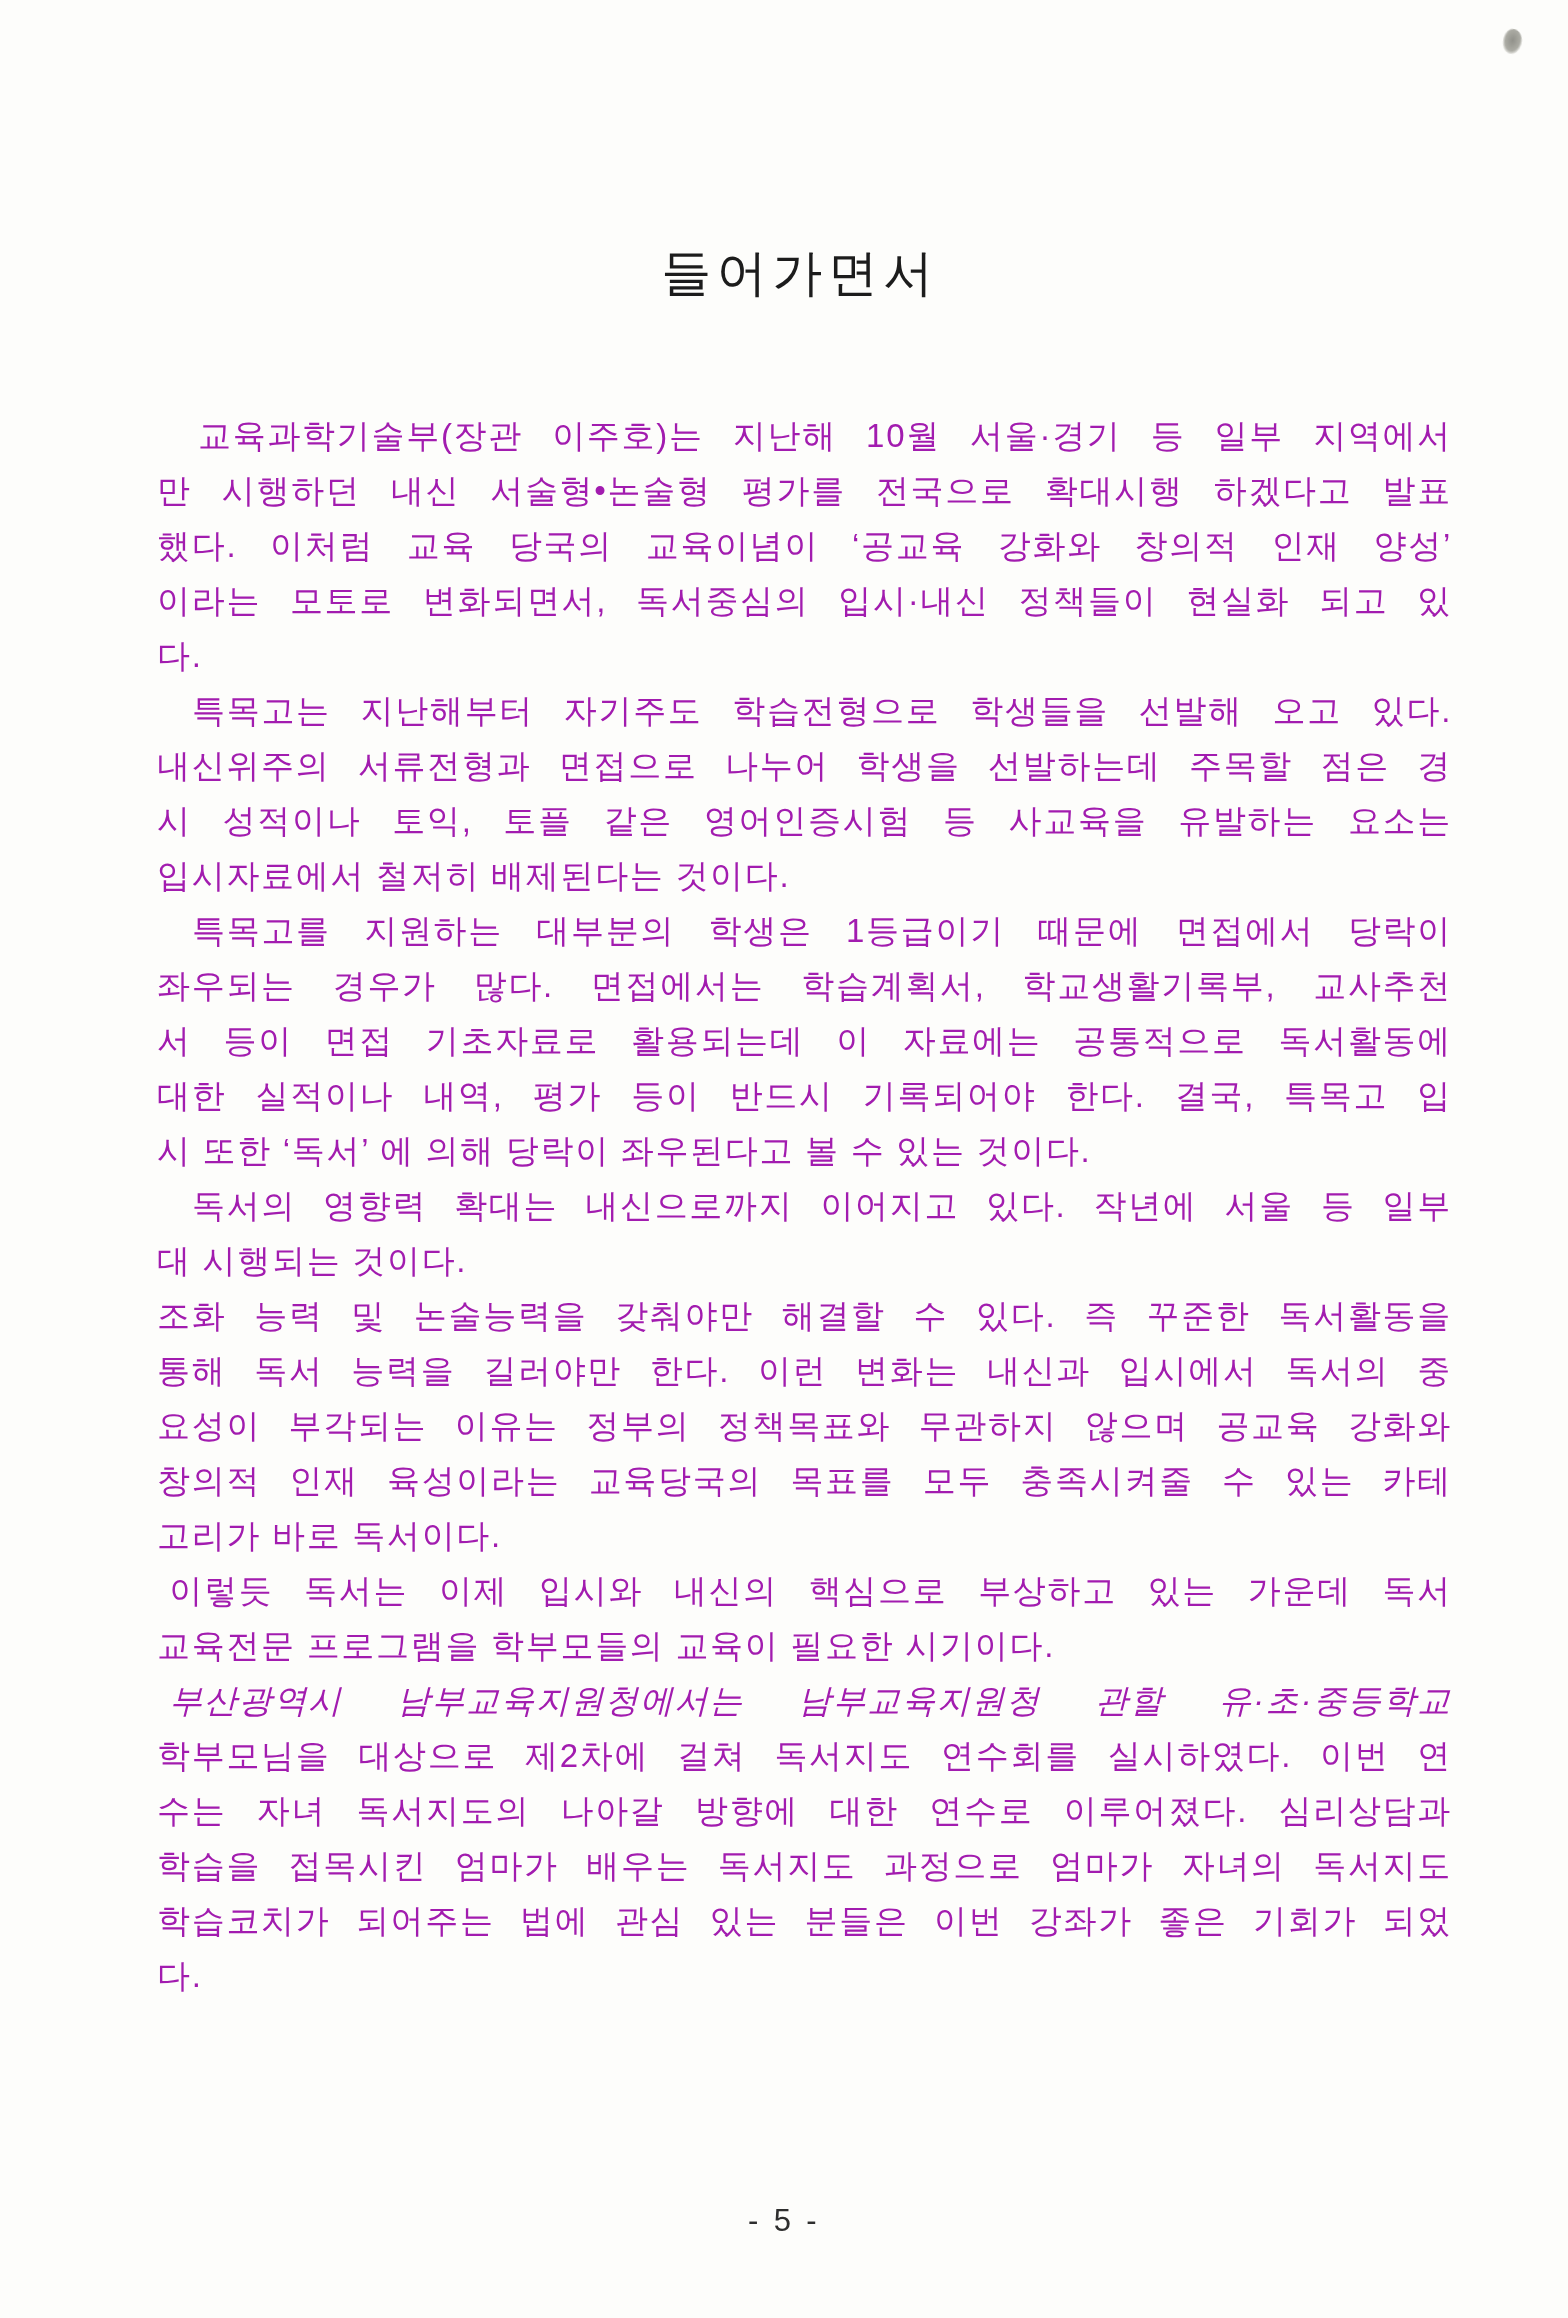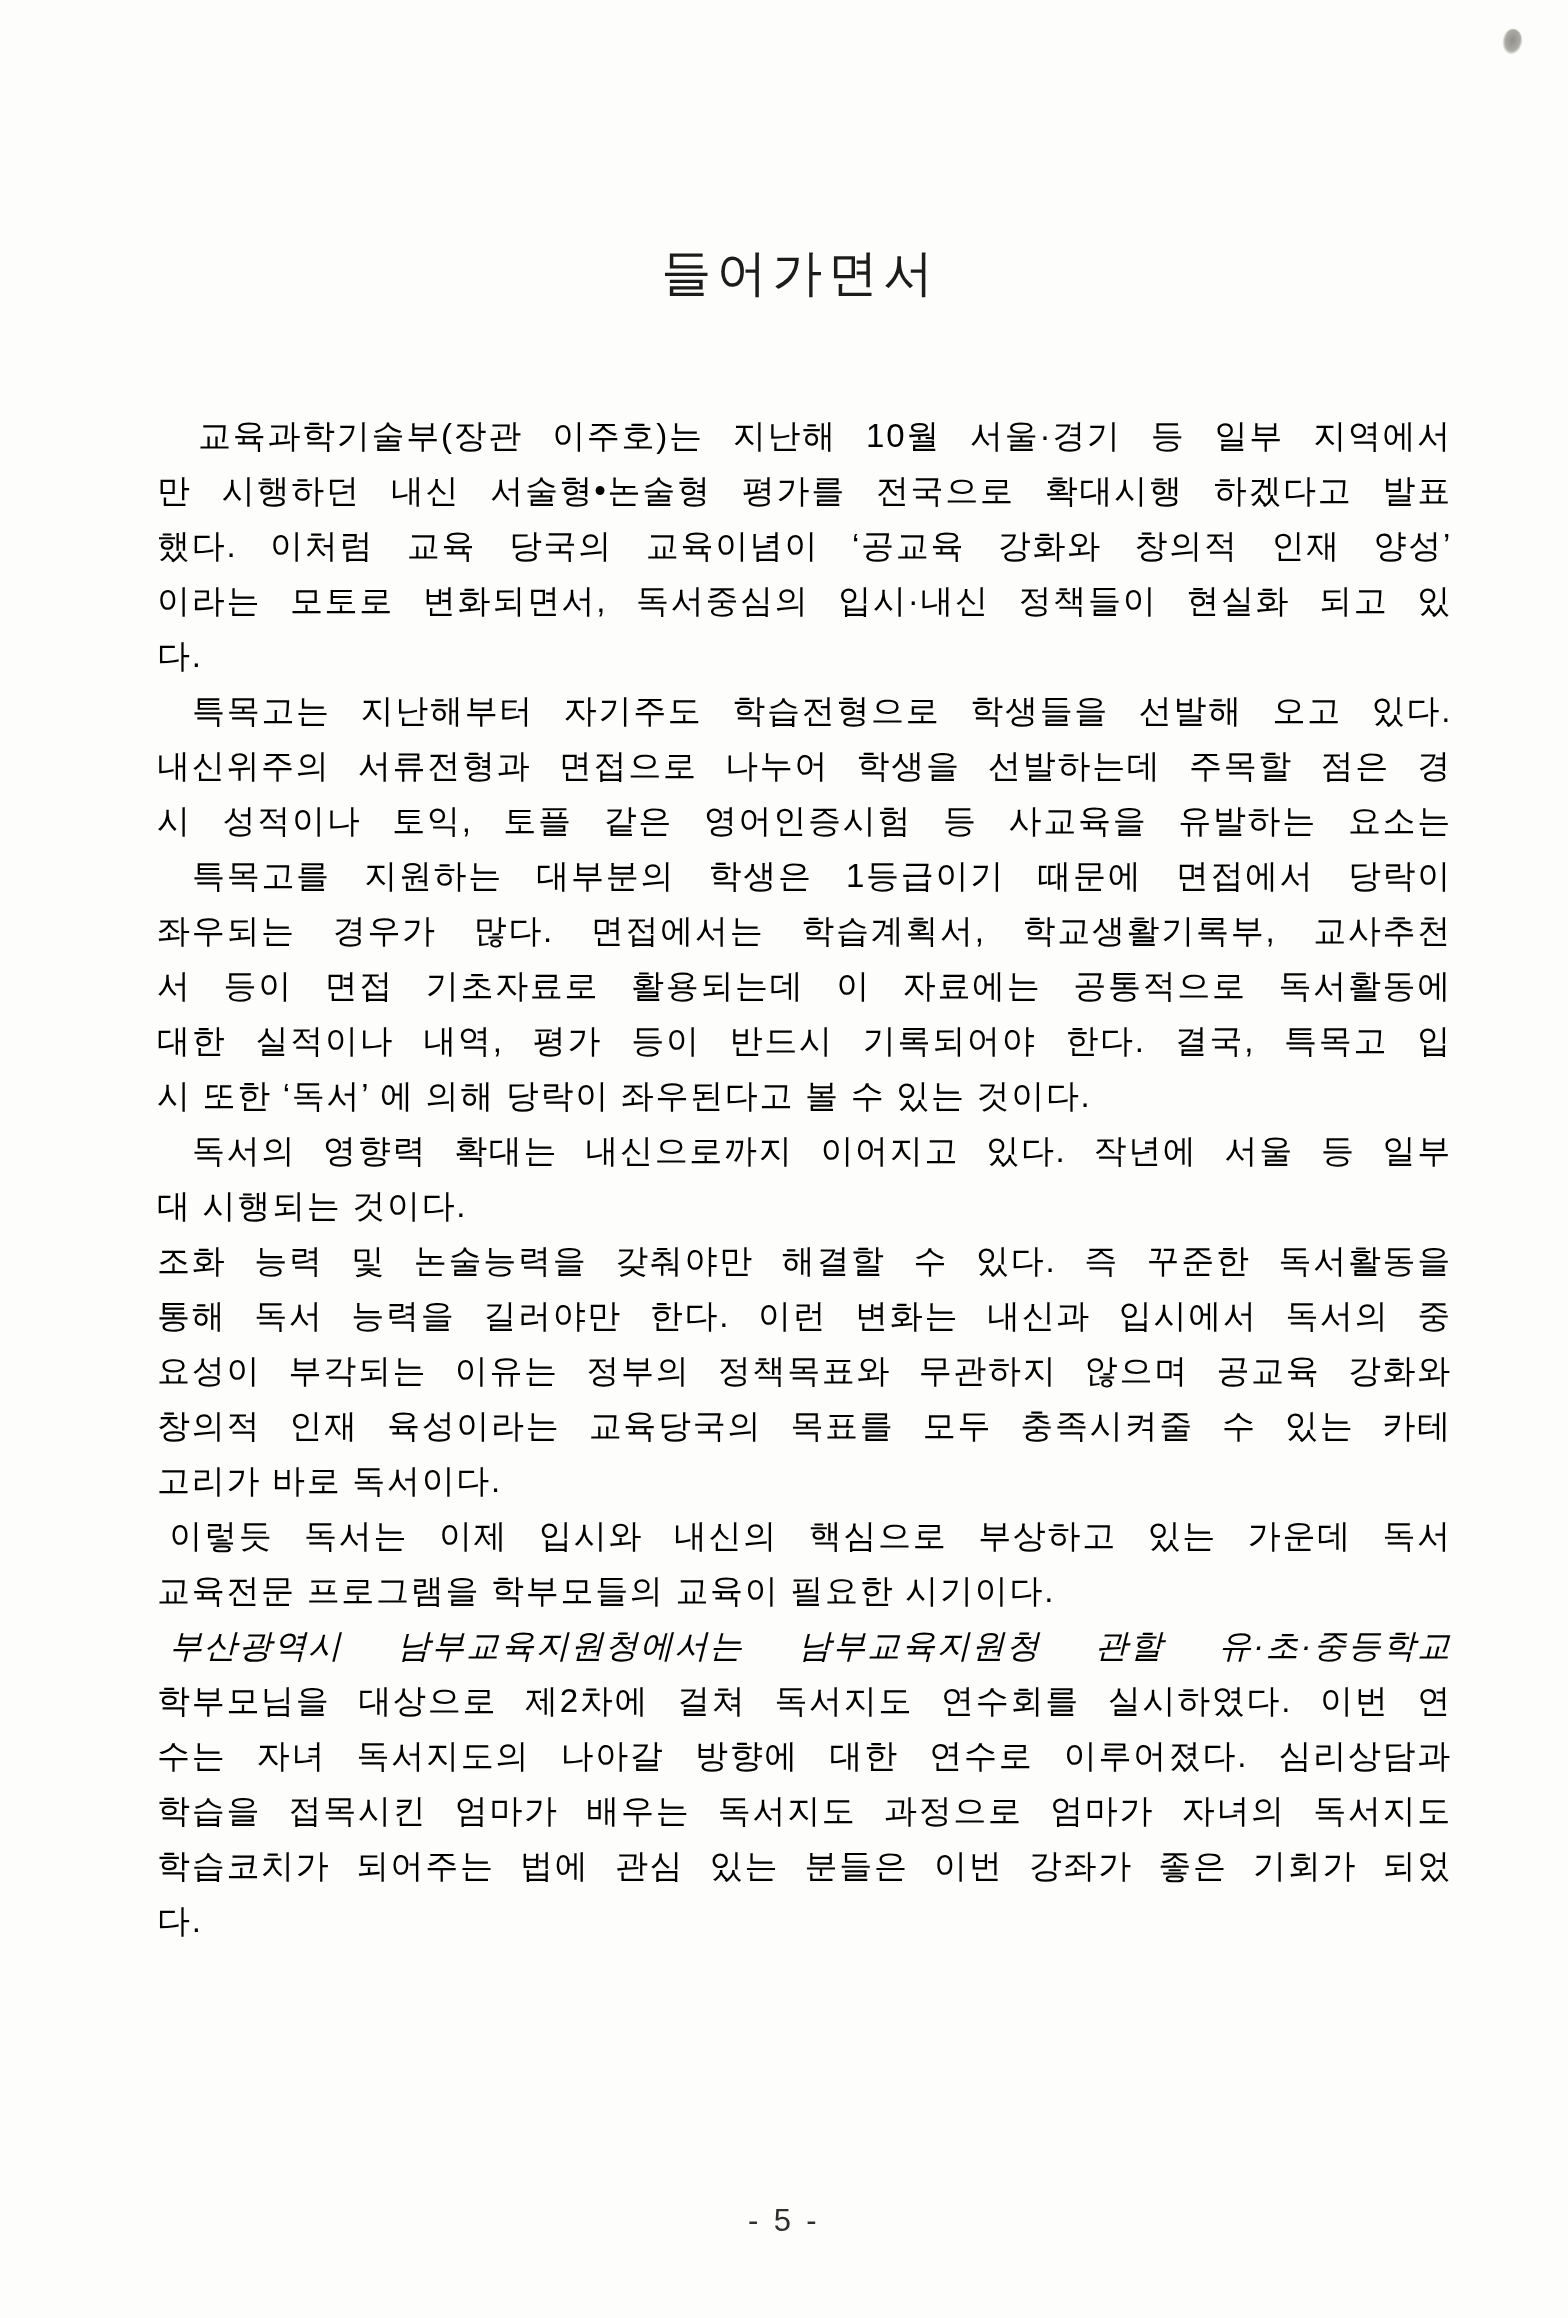--- a/index.html
+++ b/index.html
@@ -18,21 +18,21 @@
     color:#1c1c1c;
   }
   .body-text{
     position:absolute;left:157px;top:408px;width:1295px;
   }
   .line{
     height:55px;line-height:55px;
     font-size:33px;letter-spacing:1.7px;
     white-space:normal;word-break:keep-all;
     overflow:hidden;
-    color:#000000;
+    color:#a21caf;
   }
   .line.just{
     text-align:justify;
     text-align-last:justify;
     -moz-text-align-last:justify;
   }
   .page-number{
     position:absolute;top:2203px;left:0;width:100%;
     text-align:center;
     font-size:31px;letter-spacing:3.4px;
@@ -55,20 +55,21 @@
   <h1 class="title">들어가면서</h1>
   <div class="body-text">
       <div class="line just" style="text-indent: 41px;">교육과학기술부(장관 이주호)는 지난해 10월 서울·경기 등 일부 지역에서</div>
       <div class="line just">만 시행하던 내신 서술형•논술형 평가를 전국으로 확대시행 하겠다고 발표</div>
       <div class="line just">했다. 이처럼 교육 당국의 교육이념이 ‘공교육 강화와 창의적 인재 양성’</div>
       <div class="line just">이라는 모토로 변화되면서, 독서중심의 입시·내신 정책들이 현실화 되고 있</div>
       <div class="line">다.</div>
       <div class="line just" style="text-indent: 35px;">특목고는 지난해부터 자기주도 학습전형으로 학생들을 선발해 오고 있다.</div>
       <div class="line just">내신위주의 서류전형과 면접으로 나누어 학생을 선발하는데 주목할 점은 경</div>
       <div class="line just">시 성적이나 토익, 토플 같은 영어인증시험 등 사교육을 유발하는 요소는</div>
+      <div class="line">입시자료에서 철저히 배제된다는 것이다.</div>
       <div class="line just" style="text-indent: 35px;">특목고를 지원하는 대부분의 학생은 1등급이기 때문에 면접에서 당락이</div>
       <div class="line just">좌우되는 경우가 많다. 면접에서는 학습계획서, 학교생활기록부, 교사추천</div>
       <div class="line just">서 등이 면접 기초자료로 활용되는데 이 자료에는 공통적으로 독서활동에</div>
       <div class="line just">대한 실적이나 내역, 평가 등이 반드시 기록되어야 한다. 결국, 특목고 입</div>
       <div class="line">시 또한 ‘독서’ 에 의해 당락이 좌우된다고 볼 수 있는 것이다.</div>
       <div class="line just" style="text-indent: 35px;">독서의 영향력 확대는 내신으로까지 이어지고 있다. 작년에 서울 등 일부</div>
       <div class="line">대 시행되는 것이다.</div>
       <div class="line just">조화 능력 및 논술능력을 갖춰야만 해결할 수 있다. 즉 꾸준한 독서활동을</div>
       <div class="line just">통해 독서 능력을 길러야만 한다. 이런 변화는 내신과 입시에서 독서의 중</div>
       <div class="line just">요성이 부각되는 이유는 정부의 정책목표와 무관하지 않으며 공교육 강화와</div>

